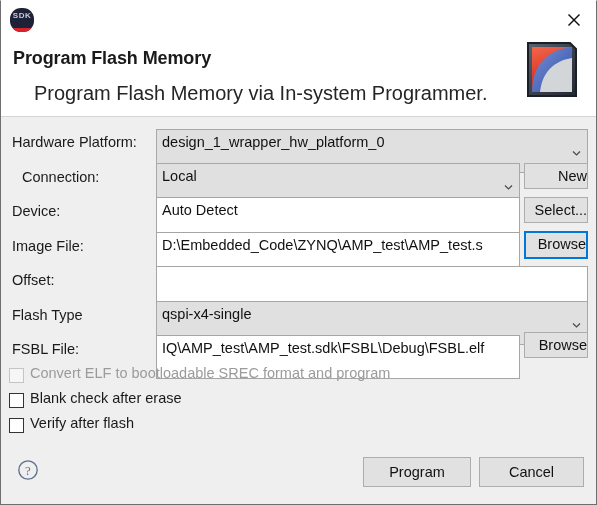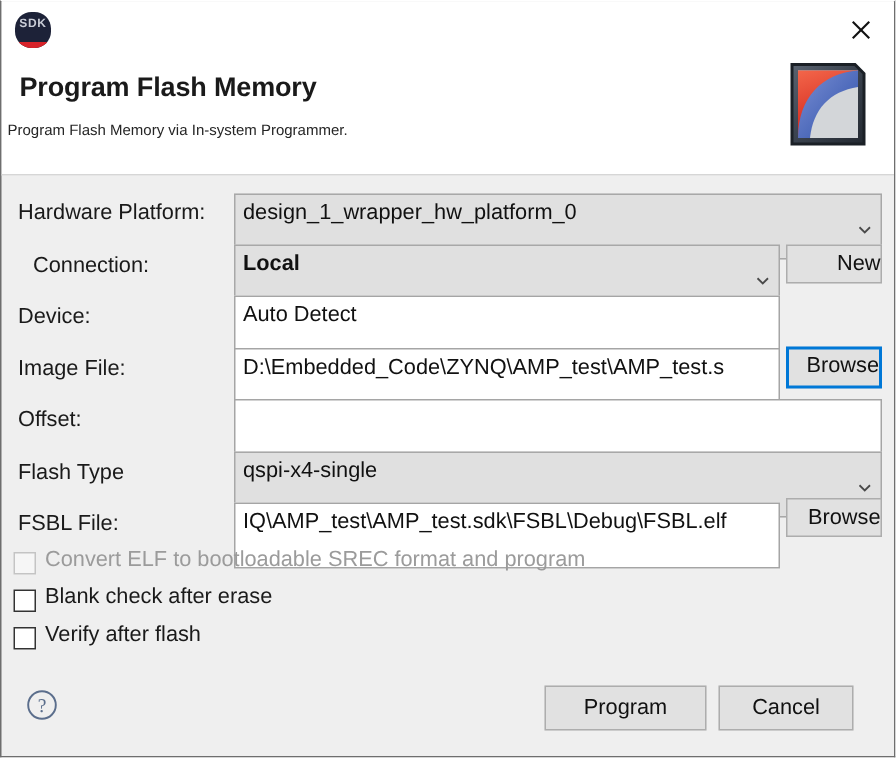--- a/index.html
+++ b/index.html
@@ -68,22 +68,22 @@
   .title {
     position: absolute;
     left: 12px; top: 47px;
     font-size: 18px;
     font-weight: bold;
     color: #1a1a1a;
     letter-spacing: -0.1px;
   }
   .subtitle {
     position: absolute;
-    left: 4px; top: 81px;
-    font-size: 10px;
+    left: 33px; top: 81px;
+    font-size: 20px;
     color: #252525;
   }
   .brand-logo {
     position: absolute;
     right: 18px; top: 36px;
     width: 52px; height: 62px;
   }
 
   
   .row-label {
@@ -250,34 +250,35 @@
   <div class="field grey combo" style="left:155px; top:128px; width:432px;">
     <span>design_1_wrapper_hw_platform_0</span>
     <span class="caret">
       <svg width="9" height="9" viewBox="0 0 9 9">
           <polyline points="1,2.5 4.5,6 8,2.5" fill="none" stroke="#4a4a4a" stroke-width="1.2"></polyline>
         </svg>
     </span>
   </div>
 
   <div class="row-label" style="left:21px; top:168px;">Connection:</div>
-  <div class="field grey combo" style="left:155px; top:162px; width:364px;font-weight:bold;">
+  <div class="field grey combo" style="left:155px; top:162px; width:364px;">
     <span>Local</span>
     <span class="caret">
       <svg width="9" height="9" viewBox="0 0 9 9">
           <polyline points="1,2.5 4.5,6 8,2.5" fill="none" stroke="#4a4a4a" stroke-width="1.2"></polyline>
         </svg>
     </span>
   </div>
   <div class="sidebtn" style="left:523px; top:162px; width:64px;">New</div>
 
   <div class="row-label" style="left:11px; top:202px;">Device:</div>
   <div class="field" style="left:155px; top:196px; width:364px;">
     <span>Auto Detect</span>
   </div>
+  <div class="sidebtn" style="left:523px; top:196px; width:64px;">Select...</div>
 
   <div class="row-label" style="left:11px; top:237px;">Image File:</div>
   <div class="field" style="left:155px; top:231px; width:364px;">
     <span>D:\Embedded_Code\ZYNQ\AMP_test\AMP_test.s</span>
   </div>
   <div class="sidebtn focused" style="left:523px; top:230px; width:64px; height:28px;">Browse</div>
 
   <div class="row-label" style="left:11px; top:271px;">Offset:</div>
   <div class="field" style="left:155px; top:265px; width:432px;">
     <span></span>
@@ -315,16 +316,16 @@
   </div>
 
   <div class="help-icon">
     <svg width="22" height="22" viewBox="0 0 22 22" aria-hidden="true">
       <circle cx="11" cy="11" r="9.2" fill="none" stroke="#5b6e8c" stroke-width="1.3"></circle>
       <text x="11" y="15.5" text-anchor="middle" font-family="Liberation Serif, serif" font-size="13" fill="#5b6e8c">?</text>
     </svg>
   </div>
 
   <div class="footbtn" style="left:362px; top:456px; width:108px;">Program</div>
-  <div class="footbtn" style="left:478px; top:456px; width:90px;">Cancel</div>
+  <div class="footbtn" style="left:478px; top:456px; width:105px;">Cancel</div>
 
 
 </div>
 
 </body></html>

